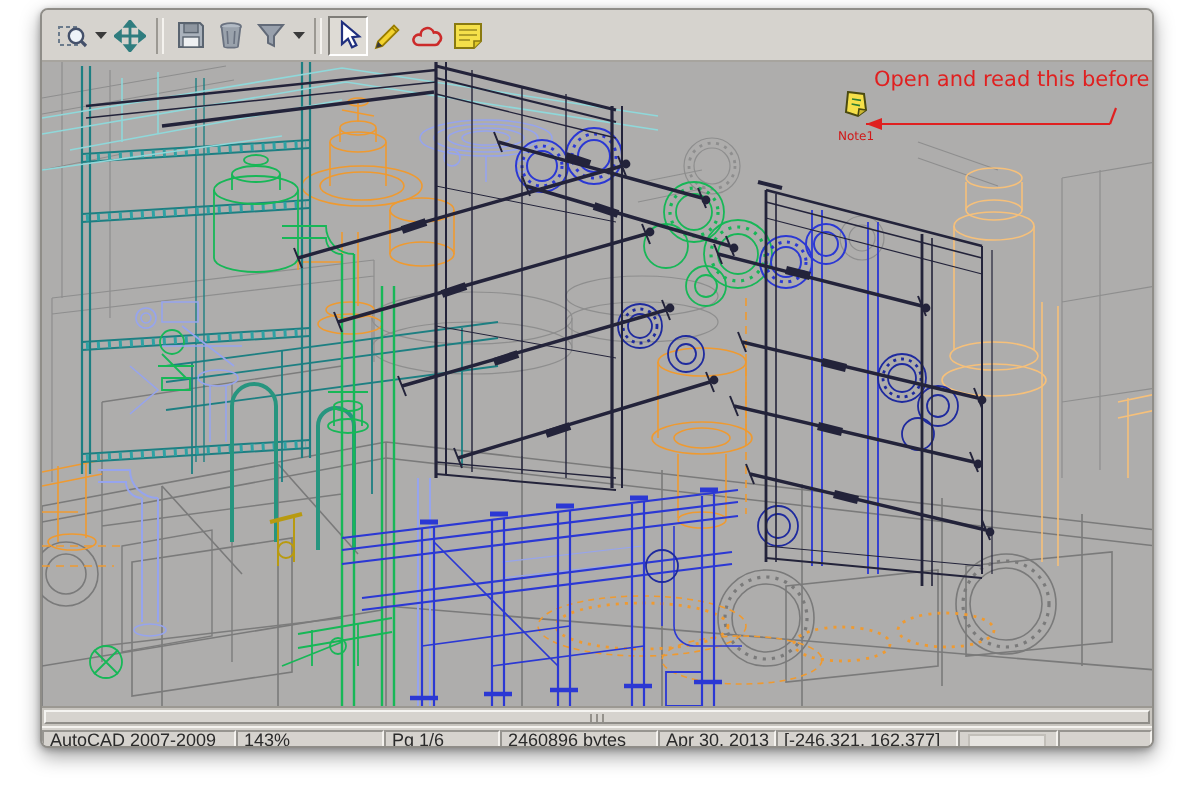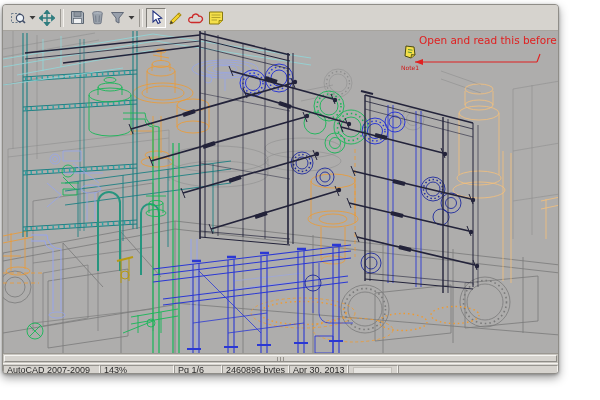--- a/index.html
+++ b/index.html
@@ -1,17 +1,17 @@
 <!DOCTYPE html>
 <html><head>
 <meta charset="utf-8">
 <style>
   html,body{margin:0;padding:0;background:#ffffff;width:600px;height:400px;
     font-family:"Liberation Sans",sans-serif;-webkit-font-smoothing:antialiased;}
-  .window{position:absolute;left:2px;top:4px;width:557px;height:370px;
+  .window{position:absolute;left:20px;top:4px;width:557px;height:370px;
     background:#d6d3ce;border:1px solid #8f8d88;border-radius:4px;
     box-shadow:0 4px 10px rgba(0,0,0,.38),0 1px 3px rgba(0,0,0,.25);
     box-sizing:border-box;overflow:hidden;}
   
   .toolbar{height:25px;background:#d6d3ce;border-bottom:1px solid #a7a49e;
     display:flex;align-items:center;padding-left:5px;}
   .tb{width:20px;height:20px;border:1px solid transparent;background:transparent;
     padding:0;margin:0;display:flex;align-items:center;justify-content:center;cursor:default;}
   .tb svg{display:block;}
   .tb.pressed{border-color:#7f7d78 #ffffff #ffffff #7f7d78;background:#dedbd5;}
@@ -35,21 +35,21 @@
     border:1px solid;border-color:#f5f4f1 #8f8d88 #8f8d88 #f5f4f1;
     box-sizing:border-box;display:flex;align-items:center;justify-content:center;}
   .grip{width:8px;height:4px;
     background:repeating-linear-gradient(90deg,#94918b 0 1px,transparent 1px 3px);}
   
   .statusbar{height:13px;display:flex;background:#d6d3ce;font-size:9px;
     color:#2a2a2a;border-top:1px solid #f4f2ee;}
   .cell{height:11px;margin-top:1px;box-sizing:border-box;
     border:1px solid;border-color:#979590 #f4f2ee #f4f2ee #979590;
     padding:0 0 0 3px;line-height:9px;overflow:hidden;white-space:nowrap;}
-  .c0{width:97px;} .c1{width:74px;} .c2{width:48px;} .c3{width:67px;}
+  .c0{width:97px;} .c1{width:74px;} .c2{width:58px;} .c3{width:79px;}
   .c4{width:59px;} .c5{width:91px;} .c6{width:50px;} .c7{flex:1;}
   .pbar{height:7px;margin:1px;width:82%;background:#e6e4e0;
     border:1px solid #c2bfb9;}
 </style>
 </head>
 <body>
 
 <div class="window">
 
   <div class="toolbar">
@@ -384,19 +384,20 @@
       <div class="grip"></div>
     </div>
   </div>
 
   <div class="statusbar">
     <div class="cell c0">AutoCAD 2007-2009</div>
     <div class="cell c1">143%</div>
     <div class="cell c2">Pg 1/6</div>
     <div class="cell c3">2460896 bytes</div>
     <div class="cell c4">Apr 30, 2013</div>
+    <div class="cell c5">[-246.321, 162.377]</div>
     <div class="cell c6">
         <div class="pbar"></div>
       </div>
     <div class="cell c7"></div>
   </div>
 
 </div>
 
 </body></html>

